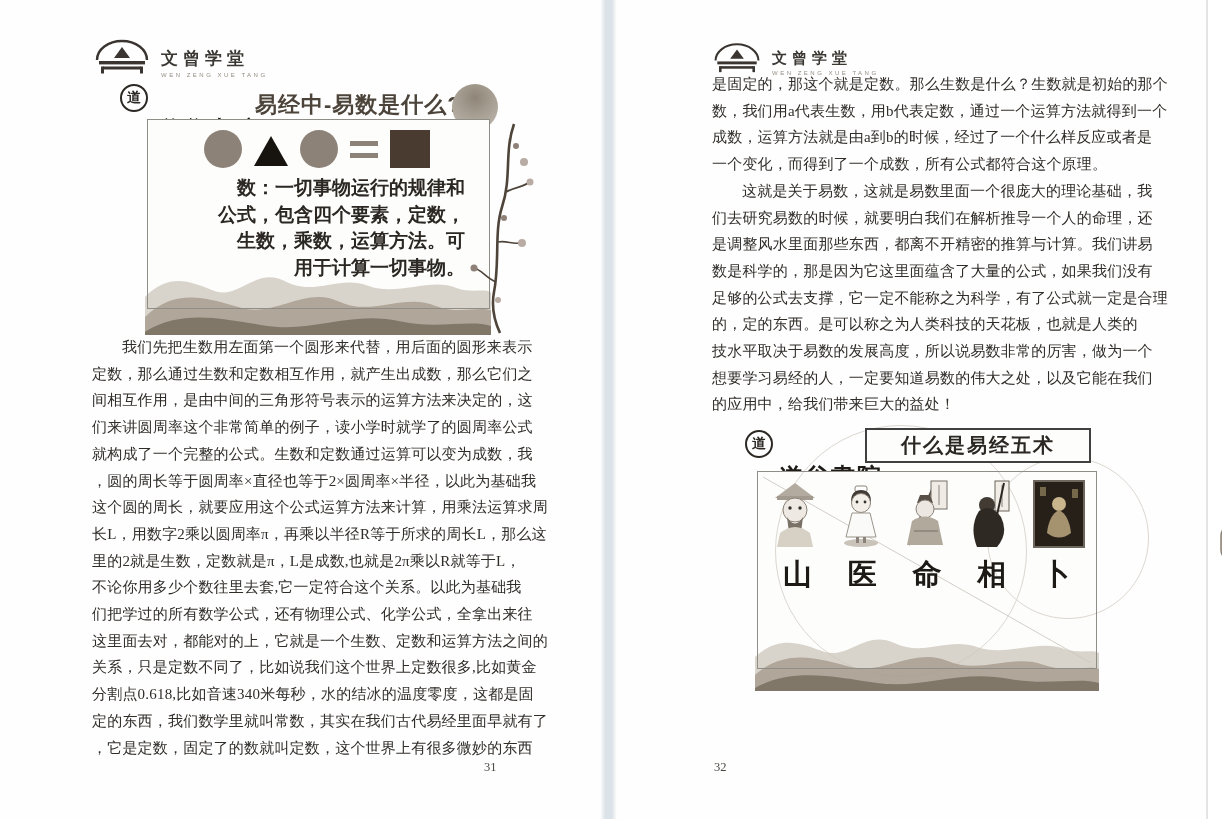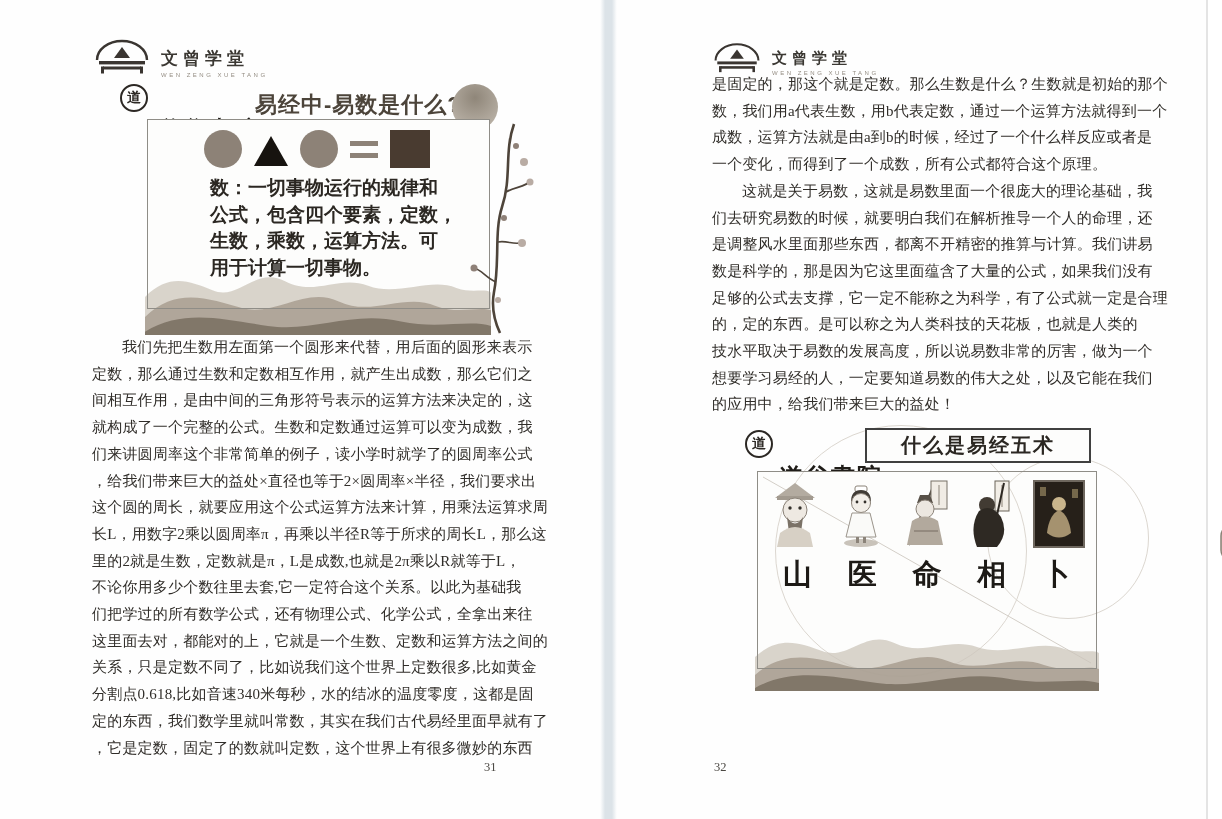--- a/index.html
+++ b/index.html
@@ -37,21 +37,21 @@
                 background:radial-gradient(circle at 50% 30%,#8f8679,#b7afa4 75%);}
   .infobox{position:absolute;left:147px;top:119px;width:343px;height:190px;background:#fdfdfc;}
   .box-border{position:absolute;left:0;top:0;right:0;bottom:0;border:1px solid #8f8d87;z-index:3;pointer-events:none;}
   .shapes-row{position:absolute;left:57px;top:9px;display:flex;gap:12px;align-items:center;height:42px;z-index:2;}
   .sh-circle{width:38px;height:38px;border-radius:50%;background:#8d8277;}
   .sh-triangle{width:0;height:0;border-left:17px solid transparent;border-right:17px solid transparent;
                border-bottom:30px solid #17130f;margin-top:4px;}
   .sh-equals{display:flex;flex-direction:column;gap:7px;}
   .sh-equals i{display:block;width:28px;height:5px;background:#8d8277;}
   .sh-square{width:40px;height:38px;background:#493b30;}
-  .caption{position:absolute;left:63px;top:56px;width:255px;z-index:2;}
+  .caption{position:absolute;left:63px;top:56px;width:255px;z-index:2;text-align:right;}
   .cap-line{font-family:"Liberation Sans","DejaVu Sans",sans-serif;font-weight:bold;
             font-size:19px;line-height:26.5px;color:#2b2722;white-space:nowrap;}
   .mountains{position:absolute;z-index:1;}
   .plum{position:absolute;left:452px;top:122px;z-index:4;}
 
   
   .body-text{position:absolute;}
   .tl{font-size:15px;line-height:26.7px;letter-spacing:0.2px;white-space:nowrap;color:#302d29;}
   .indent{text-indent:2em;}
   .pagenum{position:absolute;font-size:12.5px;color:#4a4742;}
@@ -132,23 +132,23 @@
         <circle cx="52" cy="96" r="3" fill="#8f8178"></circle>
       <circle cx="70" cy="121" r="4" fill="#b9aca4"></circle>
         <circle cx="22" cy="146" r="3.5" fill="#8f8178"></circle>
       <circle cx="46" cy="178" r="3" fill="#b9aca4"></circle>
     </svg>
 
     <div class="body-text" style="left:92px;top:334px;width:446px;">
       <div class="tl indent">我们先把生数用左面第一个圆形来代替，用后面的圆形来表示</div>
       <div class="tl">定数，那么通过生数和定数相互作用，就产生出成数，那么它们之</div>
       <div class="tl">间相互作用，是由中间的三角形符号表示的运算方法来决定的，这</div>
+      <div class="tl">们来讲圆周率这个非常简单的例子，读小学时就学了的圆周率公式</div>
       <div class="tl">就构成了一个完整的公式。生数和定数通过运算可以变为成数，我</div>
-      <div class="tl">们来讲圆周率这个非常简单的例子，读小学时就学了的圆周率公式</div>
-      <div class="tl">，给我们带来巨大的益处×直径也等于2×圆周率×半径，我们要求出</div>
+      <div class="tl">，圆的周长等于圆周率×直径也等于2×圆周率×半径，以此为基础我</div>
       <div class="tl">这个圆的周长，就要应用这个公式运算方法来计算，用乘法运算求周</div>
       <div class="tl">长L，用数字2乘以圆周率π，再乘以半径R等于所求的周长L，那么这</div>
       <div class="tl">里的2就是生数，定数就是π，L是成数,也就是2π乘以R就等于L，</div>
       <div class="tl">不论你用多少个数往里去套,它一定符合这个关系。以此为基础我</div>
       <div class="tl">们把学过的所有数学公式，还有物理公式、化学公式，全拿出来往</div>
       <div class="tl">这里面去对，都能对的上，它就是一个生数、定数和运算方法之间的</div>
       <div class="tl">关系，只是定数不同了，比如说我们这个世界上定数很多,比如黄金</div>
       <div class="tl">分割点0.618,比如音速340米每秒，水的结冰的温度零度，这都是固</div>
       <div class="tl">定的东西，我们数学里就叫常数，其实在我们古代易经里面早就有了</div>
       <div class="tl">，它是定数，固定了的数就叫定数，这个世界上有很多微妙的东西</div>

